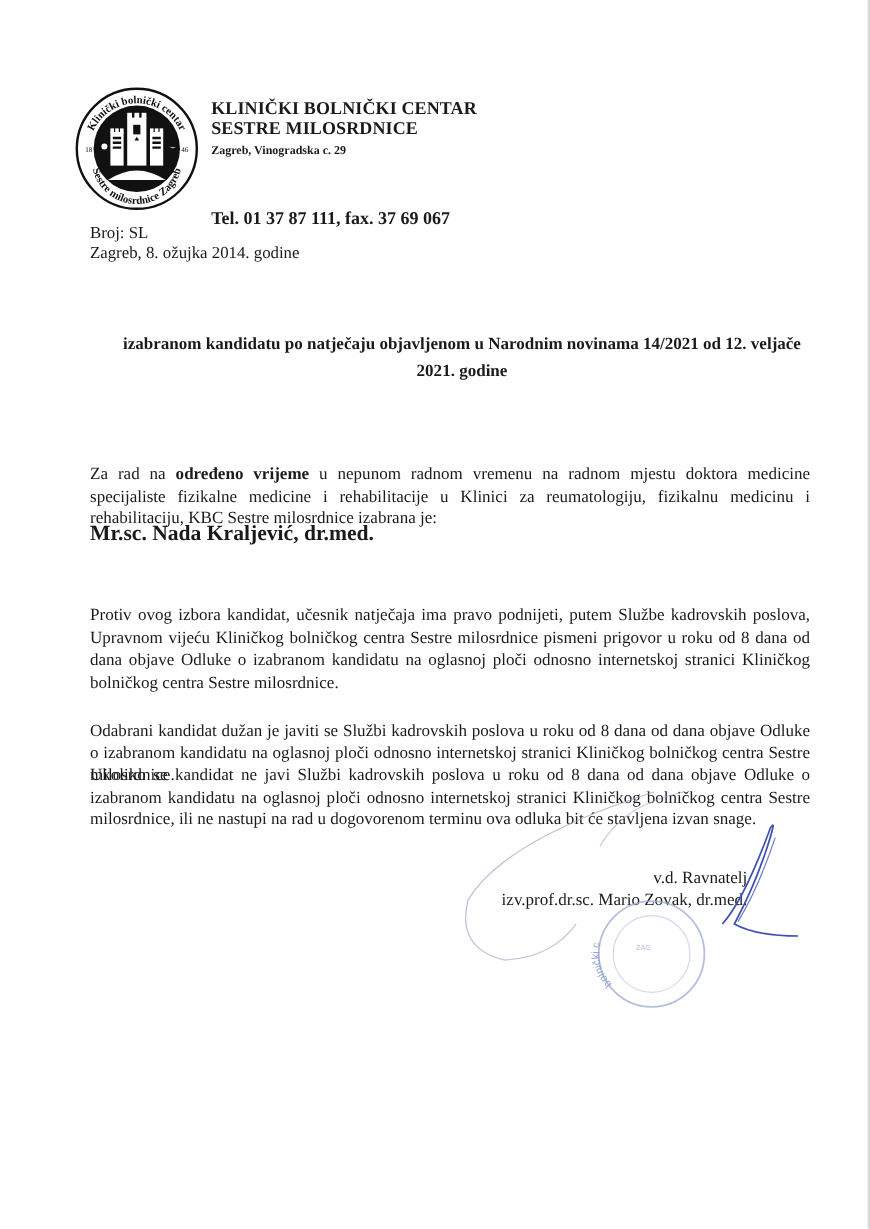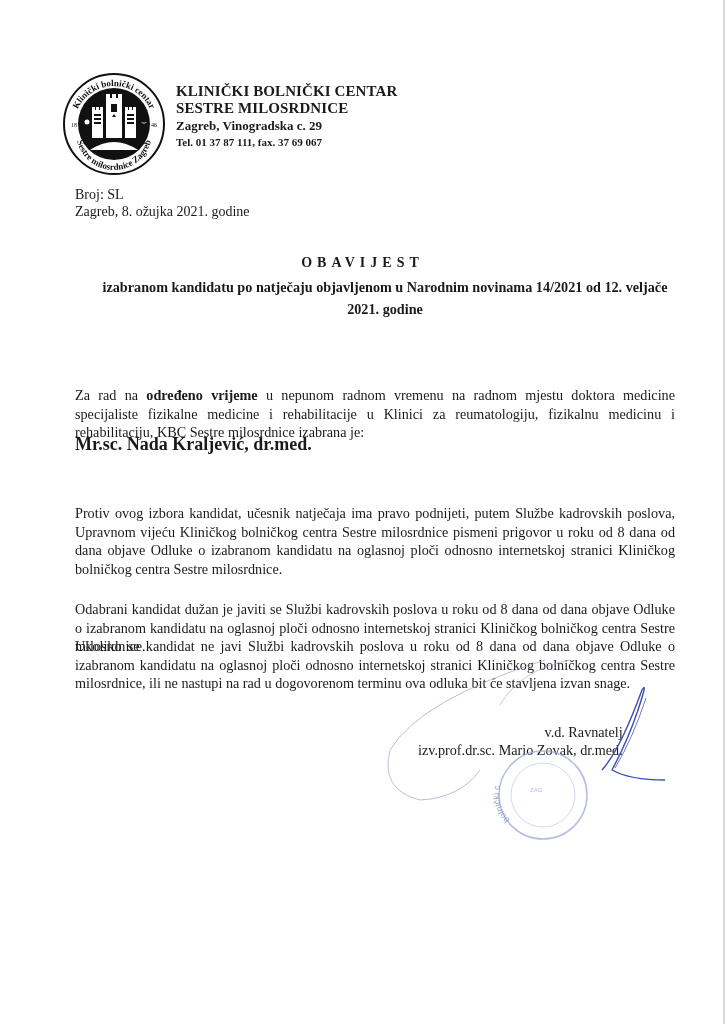--- a/index.html
+++ b/index.html
@@ -4,22 +4,22 @@
   <style>
     html, body { margin: 0; padding: 0; background: #ffffff; }
     body { width: 725px; height: 1024px; position: relative; overflow: hidden;
            font-family: "Liberation Serif", serif; color: #1a1a1a; }
     .page { position: absolute; inset: 0; background: #fff; }
     .right-edge { position: absolute; top: 0; right: 0; width: 2px; height: 1024px; background: #d8d8d8; }
 
     .logo { position: absolute; left: 62px; top: 72px; width: 104px; height: 104px; }
     .letterhead { position: absolute; left: 176px; top: 83px; }
     .lh-line1, .lh-line2 { font-weight: bold; font-size: 15px; line-height: 17px; letter-spacing: 0.1px; }
-    .lh-line3 { font-weight: bold; font-size: 13px; line-height: 18px; }
-    .lh-line4 { font-weight: bold; font-size: 11px; line-height: 15px; }
+    .lh-line3 { font-weight: bold; font-size: 10px; line-height: 18px; }
+    .lh-line4 { font-weight: bold; font-size: 15px; line-height: 15px; margin-top: 41px; }
 
     .meta { position: absolute; left: 75px; top: 186px; font-size: 14px; line-height: 17px; }
 
     .title { position: absolute; left: 0; width: 725px; top: 255px; text-align: center;
              font-weight: bold; font-size: 14px; letter-spacing: 5px; }
     .subtitle { position: absolute; left: 100px; width: 570px; top: 276px; text-align: center;
                 font-weight: bold; font-size: 14.2px; line-height: 22px; }
 
     .para { position: absolute; left: 75px; width: 600px; font-size: 14.2px; line-height: 18.5px;
             text-align: justify; }
@@ -78,24 +78,23 @@
 
   <div class="letterhead">
     <div class="lh-line1">KLINIČKI BOLNIČKI CENTAR</div>
     <div class="lh-line2">SESTRE MILOSRDNICE</div>
     <div class="lh-line3">Zagreb, Vinogradska c. 29</div>
     <div class="lh-line4">Tel. 01 37 87 111, fax. 37 69 067</div>
   </div>
 
   <div class="meta">
     <div>Broj: SL</div>
-    <div>Zagreb, 8. ožujka 2021. godine</div>
+    <div>Zagreb, 8. ožujka 2014. godine</div>
   </div>
 
-  <div class="title">OBAVIJEST</div>
   <div class="subtitle">izabranom kandidatu po natječaju objavljenom u Narodnim novinama 14/2021 od 12. veljače 2021. godine</div>
 
   <div class="para p1"><span>Za rad na </span><b>određeno vrijeme</b><span> u nepunom radnom vremenu na radnom mjestu doktora medicine specijaliste fizikalne medicine i rehabilitacije u Klinici za reumatologiju, fizikalnu medicinu i rehabilitaciju, KBC Sestre milosrdnice izabrana je:</span></div>
 
   <div class="candidate">Mr.sc. Nada Kraljević, dr.med.</div>
 
   <div class="para p2">Protiv ovog izbora kandidat, učesnik natječaja ima pravo podnijeti, putem Službe kadrovskih poslova, Upravnom vijeću Kliničkog bolničkog centra Sestre milosrdnice pismeni prigovor u roku od 8 dana od dana objave Odluke o izabranom kandidatu na oglasnoj ploči odnosno internetskoj stranici Kliničkog bolničkog centra Sestre milosrdnice.</div>
   <div class="para p3">Odabrani kandidat dužan je javiti se Službi kadrovskih poslova u roku od 8 dana od dana objave Odluke o izabranom kandidatu na oglasnoj ploči odnosno internetskoj stranici Kliničkog bolničkog centra Sestre milosrdnice.</div>
   <div class="para p4">Ukoliko se kandidat ne javi Službi kadrovskih poslova u roku od 8 dana od dana objave Odluke o izabranom kandidatu na oglasnoj ploči odnosno internetskoj stranici Kliničkog bolničkog centra Sestre milosrdnice, ili ne nastupi na rad u dogovorenom terminu ova odluka bit će stavljena izvan snage.</div>
 

